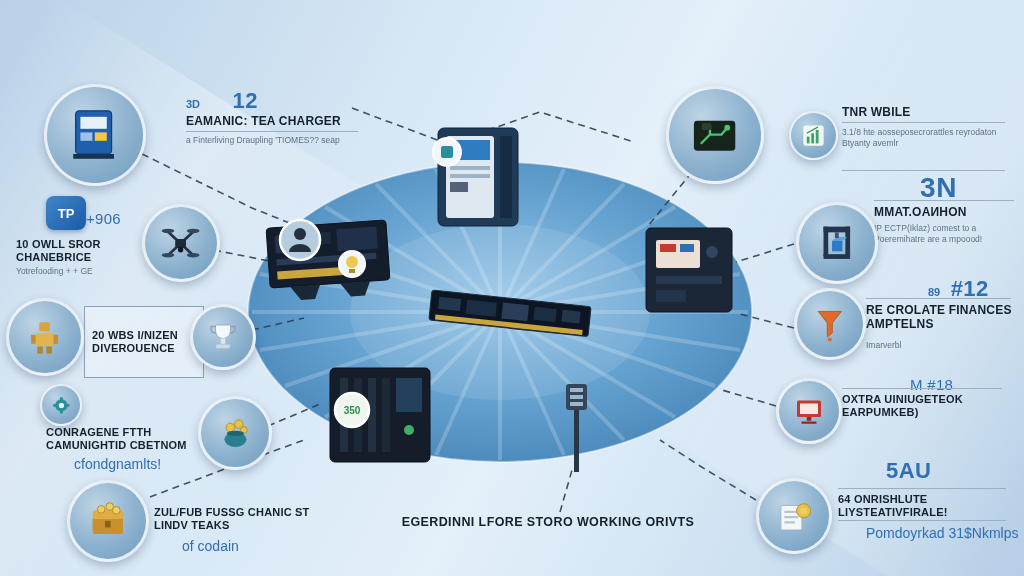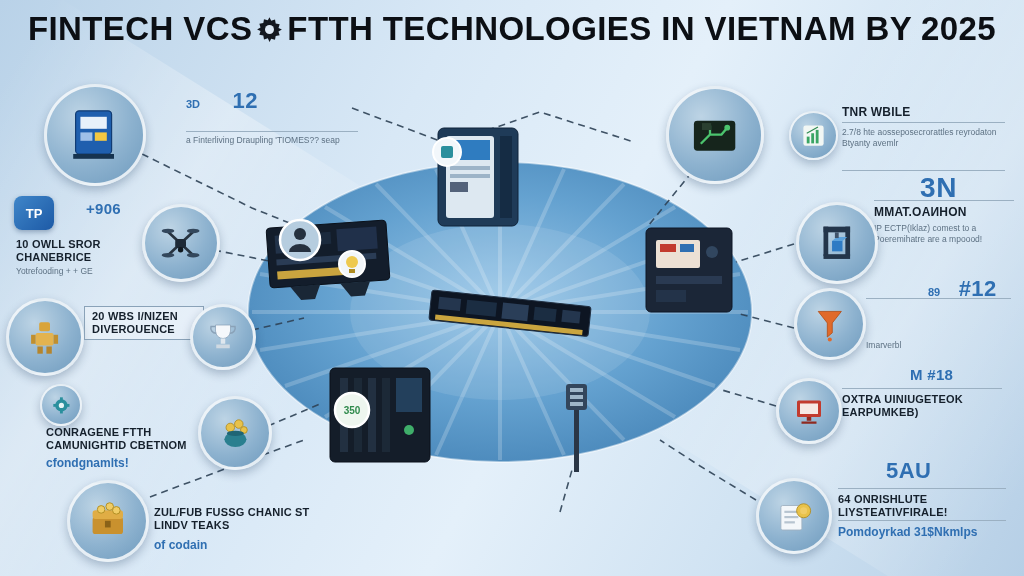--- a/index.html
+++ b/index.html
@@ -23,35 +23,36 @@
   .node{
     position:absolute;border-radius:50%;
     background:radial-gradient(circle at 35% 30%,#bdd4e5 0%,#8db2cf 55%,#6e9abd 100%);
     border:3px solid rgba(255,255,255,0.8);
     box-shadow:0 4px 10px rgba(25,55,90,0.28);
     display:flex;align-items:center;justify-content:center;
   }
   .node.mini{border-width:2px;}
   .node svg{width:60%;height:60%;}
   .stat-sm{font-size:11px;font-weight:700;color:#2f6fb2;}
-  .stat-md{font-size:15px;font-weight:700;color:#2f6fb2;letter-spacing:0.3px;}
+  .stat-md{font-size:15px;font-weight:400;color:#2f6fb2;letter-spacing:0.3px;margin-top:10px;}
   .stat-lg{font-size:22px;font-weight:700;color:#2f6fb2;letter-spacing:0.4px;}
   .stat-xl{font-size:28px;font-weight:700;color:#2f6fb2;letter-spacing:0.6px;}
   .h{font-size:12px;font-weight:700;color:#15202c;line-height:1.18;letter-spacing:0.2px;}
   .h.small{font-size:11px;}
   .sub{font-size:8.5px;color:#5d7183;line-height:1.3;}
-  .sub-blue{font-size:12px;color:#2f6fb2;font-weight:700;}
+  .sub-blue{font-size:14px;color:#2f6fb2;font-weight:400;margin-left:28px;}
   .divider{position:absolute;height:1px;background:#9bb0c2;}
-  .box{border:1.5px solid #8aa2b8;background:rgba(255,255,255,0.30);padding:3px 7px;}
+  .box{border:1.5px solid #8aa2b8;background:rgba(255,255,255,0.30);padding:22px 7px;}
   .badge{
     position:absolute;border-radius:8px;
     background:linear-gradient(135deg,#3f86c9,#1d5aa6);
     color:#fff;font-weight:700;font-size:13px;
     display:flex;align-items:center;justify-content:center;
     box-shadow:0 2px 5px rgba(20,50,90,0.35);
+    margin-left:32px;
   }
   .caption{font-size:12.5px;font-weight:700;color:#15202c;letter-spacing:0.4px;text-align:center;}
   svg text{font-family:"Liberation Sans",sans-serif;}
 </style>
 </head>
 <body>
 
 <div class="canvas">
 
   <div class="streak s1"></div>
@@ -161,42 +162,35 @@
       <circle cx="352" cy="410" r="17" fill="#eef6ef" stroke="#ffffff" stroke-width="2.5"></circle>
       <text x="352" y="414" text-anchor="middle" font-size="10" font-weight="bold" fill="#2f8a4c">350</text>
     </g>
 
     <g>
       <circle cx="447" cy="152" r="14" fill="#f2f7fb" stroke="#ffffff" stroke-width="2"></circle>
       <rect x="441" y="146" width="12" height="12" rx="2" fill="#2a8f9d"></rect>
     </g>
   </svg>
 
-  <div class="title">
-    <span>FINTECH VCS</span>
-    <svg class="gear" viewBox="0 0 24 24">
-      <path fill="#14181f" d="M12 1l1.5 3.2 3.4-1 .6 3.5 3.5.6-1 3.4L23 12l-3 1.7 1 3.4-3.5.6-.6 3.5-3.4-1L12 23l-1.5-3.2-3.4 1-.6-3.5-3.5-.6 1-3.4L1 12l3-1.7-1-3.4 3.5-.6.6-3.5 3.4 1z"></path>
-      <circle cx="12" cy="12" r="4" fill="#dbe7f3"></circle>
-    </svg>
-    <span>FTTH TECHNOLOGIES IN VIETNAM BY 2025</span>
-  </div>
 
   <div class="node" style="left:44px;top:84px;width:96px;height:96px;">
     <svg viewBox="0 0 48 48">
       <rect x="8" y="4" width="30" height="36" rx="3" fill="#1f5fae" stroke="#123c73"></rect>
       <rect x="12" y="9" width="22" height="10" fill="#e8f1fa"></rect>
       <rect x="12" y="22" width="10" height="7" fill="#9fc0e8"></rect>
       <rect x="24" y="22" width="10" height="7" fill="#f4c842"></rect>
       <rect x="6" y="40" width="34" height="4" fill="#16334f"></rect>
     </svg>
   </div>
   <div class="abs" style="left:186px;top:88px;">
     <span class="stat-sm">3D</span>
     <span class="stat-lg" style="margin-left:28px;">12</span>
   </div>
+  <div class="h abs" style="left:186px;top:114px;width:195px;">EAMANIC: TEA CHARGER</div>
   <div class="divider" style="left:186px;top:131px;width:172px;"></div>
   <div class="sub abs" style="left:186px;top:135px;width:185px;">a Finterliving Draupling 'TIOMES?? seap</div>
 
   <div class="badge" style="left:14px;top:196px;width:40px;height:34px;">TP</div>
   <div class="abs stat-md" style="left:86px;top:200px;">+906</div>
   <div class="h small abs" style="left:16px;top:238px;width:114px;">10 OWLL SROR CHANEBRICE</div>
   <div class="sub abs" style="left:16px;top:266px;width:114px;">Yotrefooding + + GE</div>
   <div class="node" style="left:142px;top:204px;width:72px;height:72px;">
     <svg viewBox="0 0 48 48">
       <line x1="24" y1="25" x2="10" y2="12" stroke="#26323f" stroke-width="3"></line>
@@ -261,64 +255,66 @@
       <rect x="8" y="13" width="32" height="9" rx="3" fill="#e0ad45"></rect>
       <circle cx="17" cy="12" r="4" fill="#f0cd66" stroke="#b08d22"></circle>
       <circle cx="26" cy="9" r="4" fill="#f0cd66" stroke="#b08d22"></circle>
       <circle cx="33" cy="13" r="4" fill="#f0cd66" stroke="#b08d22"></circle>
       <rect x="21" y="24" width="6" height="7" fill="#8a6218"></rect>
     </svg>
   </div>
   <div class="h small abs" style="left:154px;top:506px;width:158px;">ZUL/FUB FUSSG CHANIC ST LINDV TEAKS</div>
   <div class="sub-blue abs" style="left:154px;top:538px;">of codain</div>
 
+  <div class="caption abs" style="left:398px;top:515px;width:300px;">EGERDINNI LFORE STORO WORKING ORIVTS</div>
 
   <div class="node" style="left:666px;top:86px;width:92px;height:92px;">
     <svg viewBox="0 0 48 48">
       <rect x="6" y="12" width="36" height="26" rx="3" fill="#16251c"></rect>
       <path d="M12 32 L20 24 V16 M20 24 H30 L35 18" stroke="#4cc46e" stroke-width="2" fill="none"></path>
       <circle cx="35" cy="18" r="2.5" fill="#4cc46e"></circle>
       <rect x="13" y="14" width="8" height="6" fill="#2a3f30"></rect>
     </svg>
   </div>
   <div class="node mini" style="left:789px;top:111px;width:45px;height:45px;">
     <svg viewBox="0 0 48 48">
       <rect x="6" y="6" width="36" height="36" rx="4" fill="#f2f7f4"></rect>
       <rect x="12" y="26" width="5" height="12" fill="#3aa564"></rect>
       <rect x="20" y="20" width="5" height="18" fill="#3aa564"></rect>
       <rect x="28" y="14" width="5" height="24" fill="#3aa564"></rect>
       <path d="M12 20 L32 9" stroke="#2c8a50" stroke-width="2" fill="none"></path>
     </svg>
   </div>
   <div class="h abs" style="left:842px;top:105px;width:165px;">TNR WBILE</div>
   <div class="divider" style="left:842px;top:122px;width:163px;"></div>
-  <div class="sub abs" style="left:842px;top:127px;width:168px;">2.7/8 hte aosseposecrorattles reyrodaton Btyanty avemlr</div>
+  <div class="sub abs" style="left:842px;top:127px;width:168px;">3.1/8 hte aosseposecrorattles reyrodaton Btyanty avemlr</div>
   <div class="divider" style="left:842px;top:170px;width:163px;"></div>
 
   <div class="abs stat-xl" style="left:920px;top:172px;">3N</div>
   <div class="divider" style="left:874px;top:200px;width:140px;"></div>
   <div class="h abs" style="left:874px;top:205px;width:142px;">MMAT.OAИHON</div>
   <div class="sub abs" style="left:874px;top:223px;width:140px;">IP ECTP(Iklaz) comest to a Poeremihatre are a mpoood!</div>
   <div class="node" style="left:796px;top:202px;width:76px;height:76px;">
     <svg viewBox="0 0 48 48">
       <rect x="10" y="7" width="28" height="6" fill="#23354a"></rect>
       <rect x="10" y="7" width="5" height="31" fill="#23354a"></rect>
       <rect x="33" y="7" width="5" height="31" fill="#23354a"></rect>
       <rect x="10" y="36" width="28" height="5" fill="#23354a"></rect>
       <rect x="19" y="22" width="11" height="11" fill="#2e7bc4"></rect>
       <polygon points="19,22 24,18 35,18 30,22" fill="#5da3dd"></polygon>
       <rect x="22" y="13" width="4" height="6" fill="#41546b"></rect>
     </svg>
   </div>
 
   <div class="abs" style="left:928px;top:276px;">
     <span class="stat-sm">89</span>
-    <span class="stat-lg" style="margin-left:14px;">#12</span>
+    <span class="stat-lg" style="margin-left:6px;">#12</span>
   </div>
   <div class="divider" style="left:866px;top:298px;width:145px;"></div>
+  <div class="h abs" style="left:866px;top:303px;width:150px;">RE CROLATE FINANCES AMPTELNS</div>
   <div class="sub abs" style="left:866px;top:340px;width:120px;">Imarverbl</div>
   <div class="node" style="left:794px;top:288px;width:66px;height:66px;">
     <svg viewBox="0 0 48 48">
       <path d="M10 9 h28 l-11 14 v12 l-6 5 v-17 z" fill="#e06a2b" stroke="#b24e17"></path>
       <circle cx="24" cy="43" r="2.5" fill="#e06a2b"></circle>
     </svg>
   </div>
 
   <div class="abs stat-md" style="left:910px;top:366px;">M #18</div>
   <div class="divider" style="left:842px;top:388px;width:160px;"></div>

